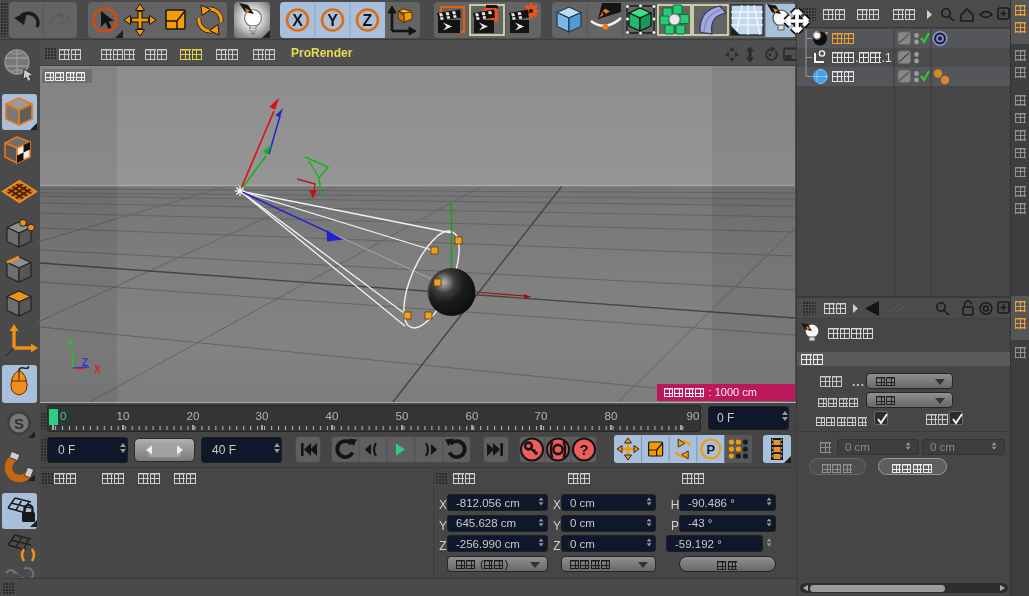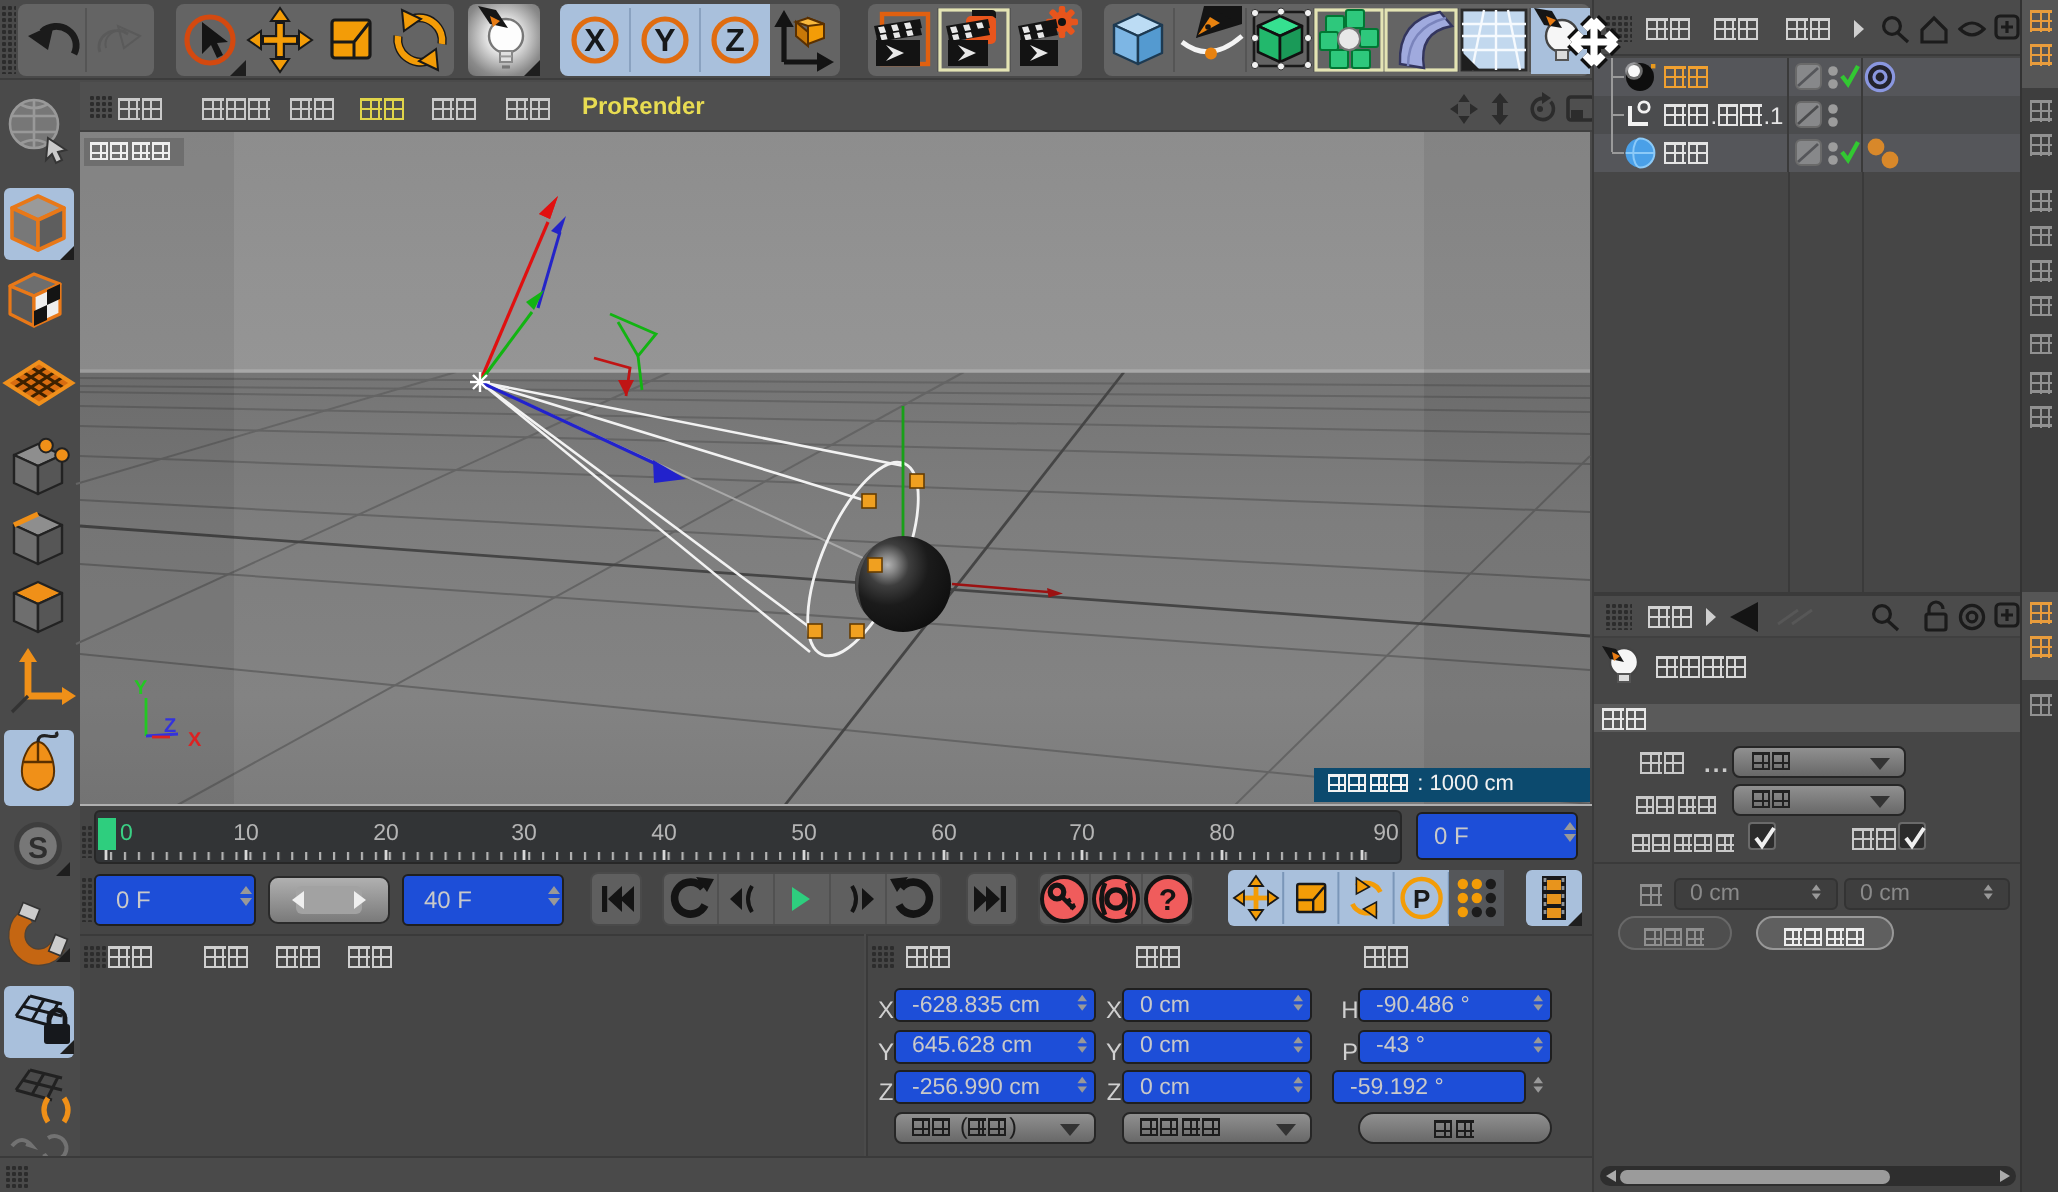--- a/index.html
+++ b/index.html
@@ -10,21 +10,21 @@
 background:linear-gradient(currentColor,currentColor) 0 0/100% 1.5px no-repeat,
 linear-gradient(currentColor,currentColor) 0 4.5px/100% 1.3px no-repeat,
 linear-gradient(currentColor,currentColor) 0 100%/100% 1.5px no-repeat,
 linear-gradient(currentColor,currentColor) 0 0/1.4px 100% no-repeat,
 linear-gradient(currentColor,currentColor) 100% 0/1.4px 100% no-repeat,
 linear-gradient(currentColor,currentColor) 4.7px 0/1.3px 100% no-repeat}
 .cs{width:9px;height:9px;margin-right:1.4px}
 .btn{position:absolute;background:#676767;border-radius:4px}
 .bluebg{background:#a9c0dc}
 svg{position:absolute;overflow:visible}
-.fld{position:absolute;background:#1d4ed8;border:1px solid #1f1f1f;border-radius:3px;color:#c9c9c9}
+.fld{position:absolute;background:#0f172a;border:1px solid #1f1f1f;border-radius:3px;color:#c9c9c9}
 .spin{position:absolute;width:7px;color:#999}
 .spin:before{content:"";position:absolute;left:0;top:0;border:3.5px solid transparent;border-bottom:4px solid #999}
 .spin:after{content:"";position:absolute;left:0;top:9px;border:3.5px solid transparent;border-top:4px solid #999}
 .ddl{position:absolute;background:linear-gradient(#909090,#686868);border:1px solid #262626;border-radius:4px;color:#1c1c1c}
 .ddl:after{content:"";position:absolute;right:7px;top:50%;margin-top:-2px;border:5px solid transparent;border-top:6px solid #333;border-bottom:0}
 .grip{position:absolute;width:11px;height:11px;
 background:radial-gradient(circle at 1px 1px,#2c2c2c 1px,transparent 1.2px) 0 0/3px 3px}
 </style></head>
 <body>
 
@@ -482,21 +482,21 @@
 <line x1="33" y1="283" x2="33" y2="302" stroke="#22c822" stroke-width="1.4"></line>
 <line x1="33" y1="302" x2="49" y2="301" stroke="#3333dd" stroke-width="1.4"></line>
 <line x1="36" y1="302.5" x2="45" y2="302.5" stroke="#dd2222" stroke-width="1.4"></line>
 <text x="42" y="300" fill="#3333dd">Z</text>
 <text x="54" y="307" fill="#dd2222">X</text>
 </g>
 </svg>
 
 <div class="abs" style="left:2px;top:3px;width:50px;height:14px;background:#6e6e6e;color:#efefef;padding:1px 0 0 3px;font-size:11px"><i class="c cs"></i><i class="c cs"></i><i class="c cs"></i><i class="c cs"></i></div>
 
-<div class="abs" style="right:0px;bottom:1px;width:138px;height:17px;background:#0c4a6e;color:#f2f2f2;padding:2px 0 0 7px;font-size:11px"><i class="c cs"></i><i class="c cs"></i><i class="c cs"></i><i class="c cs"></i>&nbsp;: 1000 cm</div>
+<div class="abs" style="right:0px;bottom:1px;width:138px;height:17px;background:#be185d;color:#f2f2f2;padding:2px 0 0 7px;font-size:11px"><i class="c cs"></i><i class="c cs"></i><i class="c cs"></i><i class="c cs"></i>&nbsp;: 1000 cm</div>
 </div>
 
 <div class="abs" id="timeline" style="left:40px;top:402px;width:756px;height:31px;background:#454545;border-top:1px solid #b0b0b0">
 <div class="grip" style="left:1px;top:10px;width:7px;height:16px"></div>
 <div class="abs" style="left:7px;top:2px;width:654px;height:27px;background:#323436;border:1px solid #272727;border-radius:3px">
 <svg style="left:0;top:0" width="652" height="25" viewBox="0 0 652 25">
 <g fill="#b4b4b4" font-size="11.5" text-anchor="middle">
 <text x="12" y="14" fill="#3ad084" text-anchor="start">0</text>
 <text x="75" y="14">10</text>
           <text x="145" y="14">20</text>
@@ -654,21 +654,21 @@
 <div class="abs" style="left:98px;top:4px;color:#cfcfcf"><i class="c"></i><i class="c"></i></div>
 <div class="abs" style="left:134px;top:4px;color:#cfcfcf"><i class="c"></i><i class="c"></i></div>
 </div>
 
 <div class="abs" id="coords" style="left:433px;top:467px;width:363px;height:111px;background:#464646;border-top:1px solid #3a3a3a;border-left:1px solid #3a3a3a">
 <div class="grip" style="left:2px;top:5px"></div>
 <div class="abs" style="left:19px;top:4px;color:#cfcfcf"><i class="c"></i><i class="c"></i></div>
 <div class="abs" style="left:134px;top:4px;color:#cfcfcf"><i class="c"></i><i class="c"></i></div>
 <div class="abs" style="left:248px;top:4px;color:#cfcfcf"><i class="c"></i><i class="c"></i></div>
 <div class="abs" style="left:3px;top:27px;color:#d0d0d0;line-height:20.5px;width:12px;text-align:center">X<br>Y<br>Z</div>
-<div class="fld" style="left:13px;top:26px;width:101px;height:17px;padding:1.5px 0 0 8px;font-size:11.5px">-628.835 cm</div>
+<div class="fld" style="left:13px;top:26px;width:101px;height:17px;padding:1.5px 0 0 8px;font-size:11.5px">-812.056 cm</div>
 <div class="fld" style="left:13px;top:46.5px;width:101px;height:17px;padding:1.5px 0 0 8px;font-size:11.5px">645.628 cm</div>
 <div class="fld" style="left:13px;top:67px;width:101px;height:17px;padding:1.5px 0 0 8px;font-size:11.5px">-256.990 cm</div>
 <div class="abs" style="left:117px;top:27px;color:#d0d0d0;line-height:20.5px;width:12px;text-align:center">X<br>Y<br>Z</div>
 <div class="fld" style="left:127px;top:26px;width:95px;height:17px;padding:1.5px 0 0 8px;font-size:11.5px">0 cm</div>
 <div class="fld" style="left:127px;top:46.5px;width:95px;height:17px;padding:1.5px 0 0 8px;font-size:11.5px">0 cm</div>
 <div class="fld" style="left:127px;top:67px;width:95px;height:17px;padding:1.5px 0 0 8px;font-size:11.5px">0 cm</div>
 <div class="abs" style="left:235px;top:27px;color:#d0d0d0;line-height:20.5px;width:12px;text-align:center">H<br>P<br>B</div>
 <div class="fld" style="left:245px;top:26px;width:97px;height:17px;padding:1.5px 0 0 8px;font-size:11.5px">-90.486 °</div>
 <div class="fld" style="left:245px;top:46.5px;width:97px;height:17px;padding:1.5px 0 0 8px;font-size:11.5px">-43 °</div>
 <div class="fld" style="left:232px;top:67px;width:97px;height:17px;padding:1.5px 0 0 8px;font-size:11.5px">-59.192 °</div>

